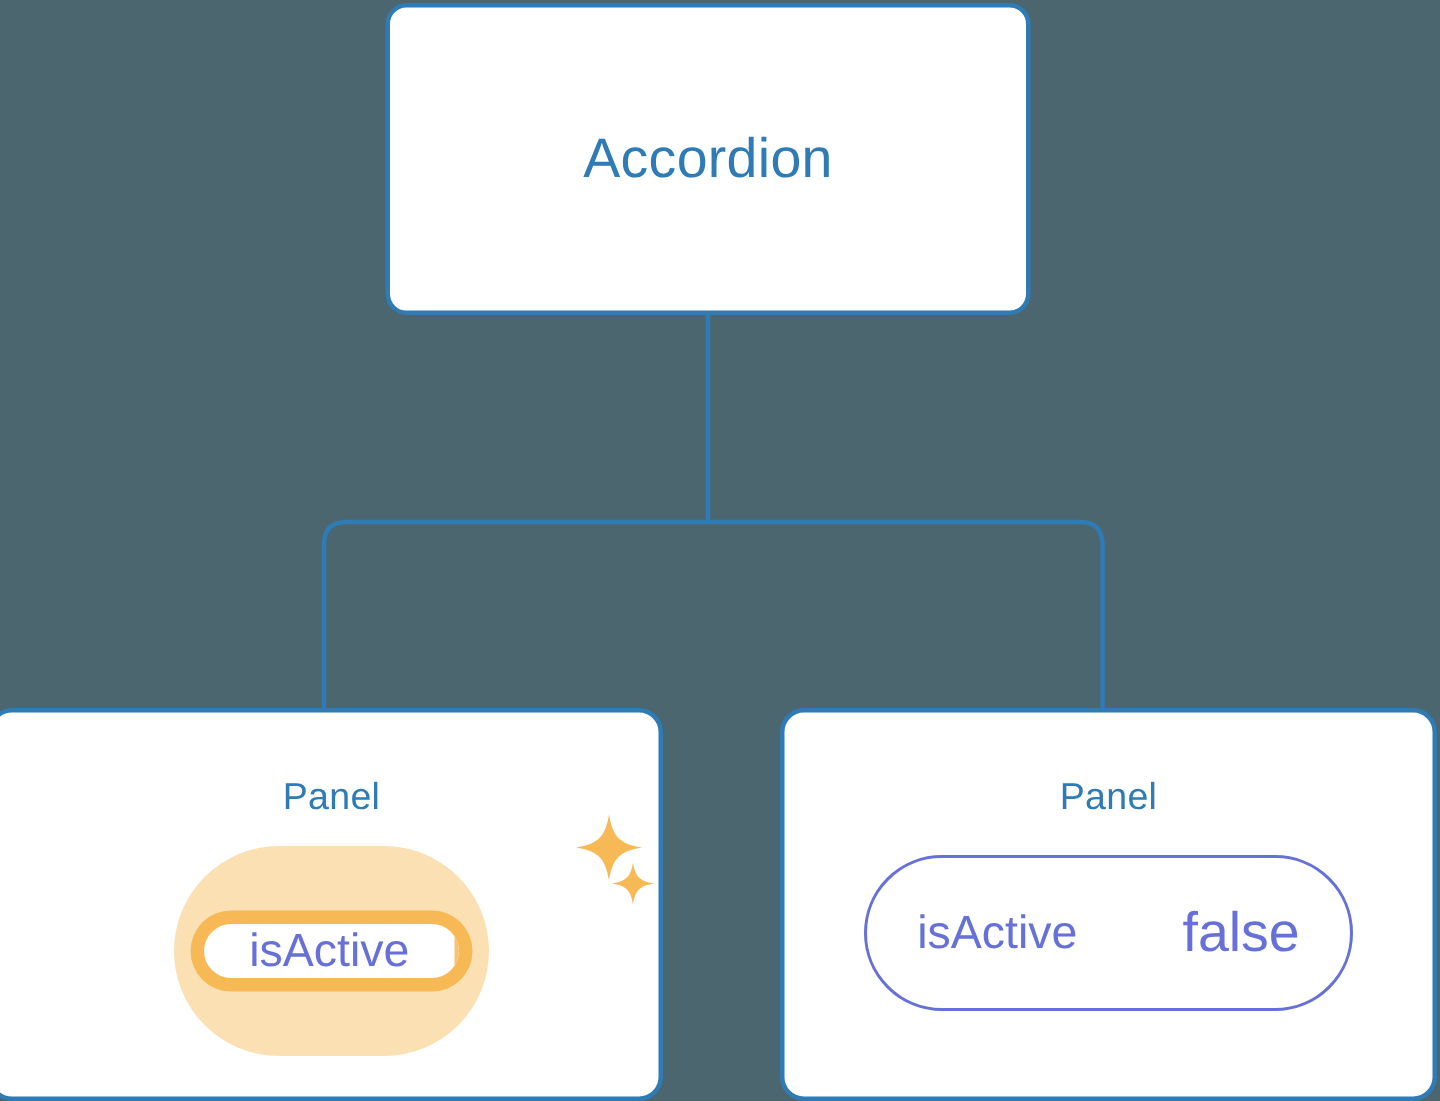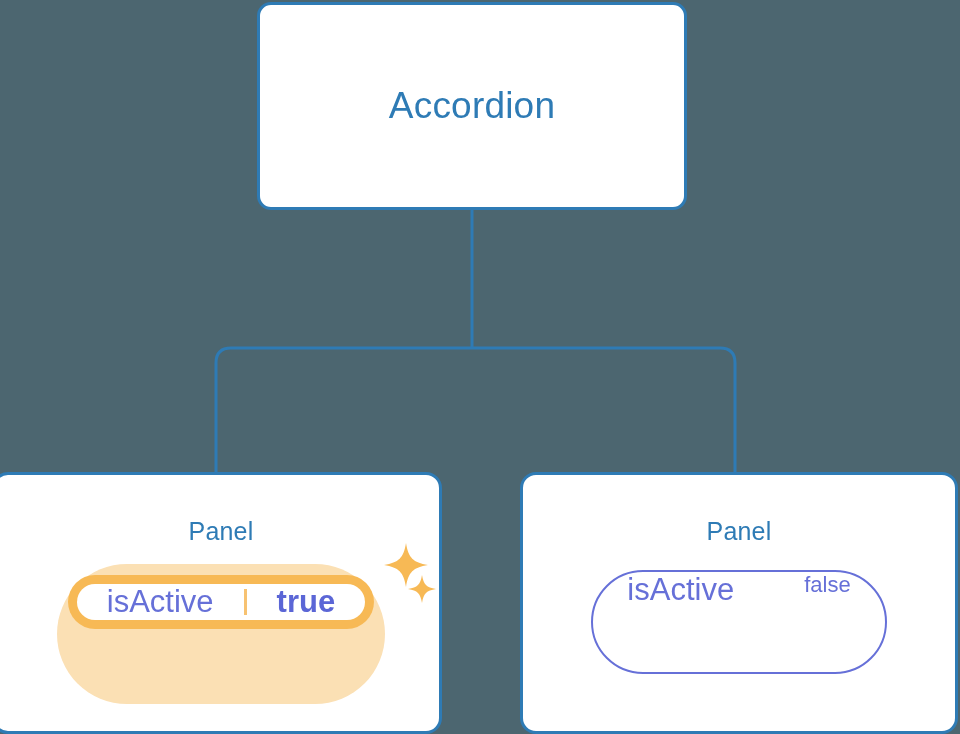--- a/index.html
+++ b/index.html
@@ -83,21 +83,21 @@
 
   
   .pill-wrap {
     position: relative;
     display: flex;
     justify-content: center;
   }
   .pill {
     position: relative;
     display: flex;
-    align-items: flex-start;
+    align-items: center;
     box-sizing: border-box;
     background: #ffffff;
   }
 
   
   .pill-plain {
     margin-top: 24px;
     height: 104px;
     border: 2px solid #6670d8;
     border-radius: 60px;
@@ -113,21 +113,21 @@
   .pill-plain .pill-divider {
     width: 2px;
     background: #6670d8;
   }
   .pill-plain .pill-val {
     padding: 0 34px;
     display: flex;
     align-items: center;
     justify-content: center;
     color: #6670d8;
-    font-size: 22px;
+    font-size: 37px;
   }
 
   
   .pill-hl-outer {
     margin-top: 18px;
     margin-left: 8px;
     height: 140px;
     border-radius: 80px;
     background: #fbe0b4;
     padding: 11px;
@@ -206,21 +206,20 @@
   </div>
 
   <div class="node" id="node-panel-left">
     <div class="panel-title">Panel</div>
     <div class="pill-wrap">
       <div class="pill pill-hl-outer">
         <div class="pill-hl-mid">
           <div class="pill-hl-inner">
             <div class="pill-key">isActive</div>
             <div class="pill-divider"></div>
-            <div class="pill-val">true</div>
           </div>
         </div>
       </div>
     </div>
   </div>
 
   <svg class="sparkle" id="sparkle-large" viewBox="0 0 44 44">
     <path d="M22 0 C24.5 15 29 19.5 44 22 C29 24.5 24.5 29 22 44 C19.5 29 15 24.5 0 22 C15 19.5 19.5 15 22 0 Z" fill="#f7b955"></path>
   </svg>
   <svg class="sparkle" id="sparkle-small" viewBox="0 0 28 28">

